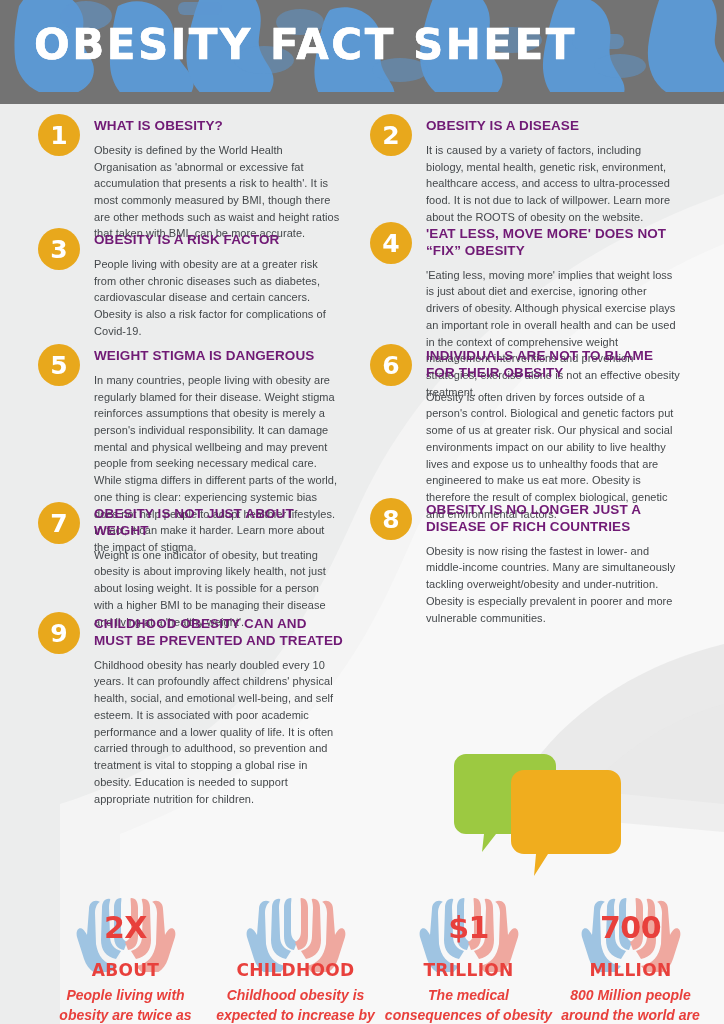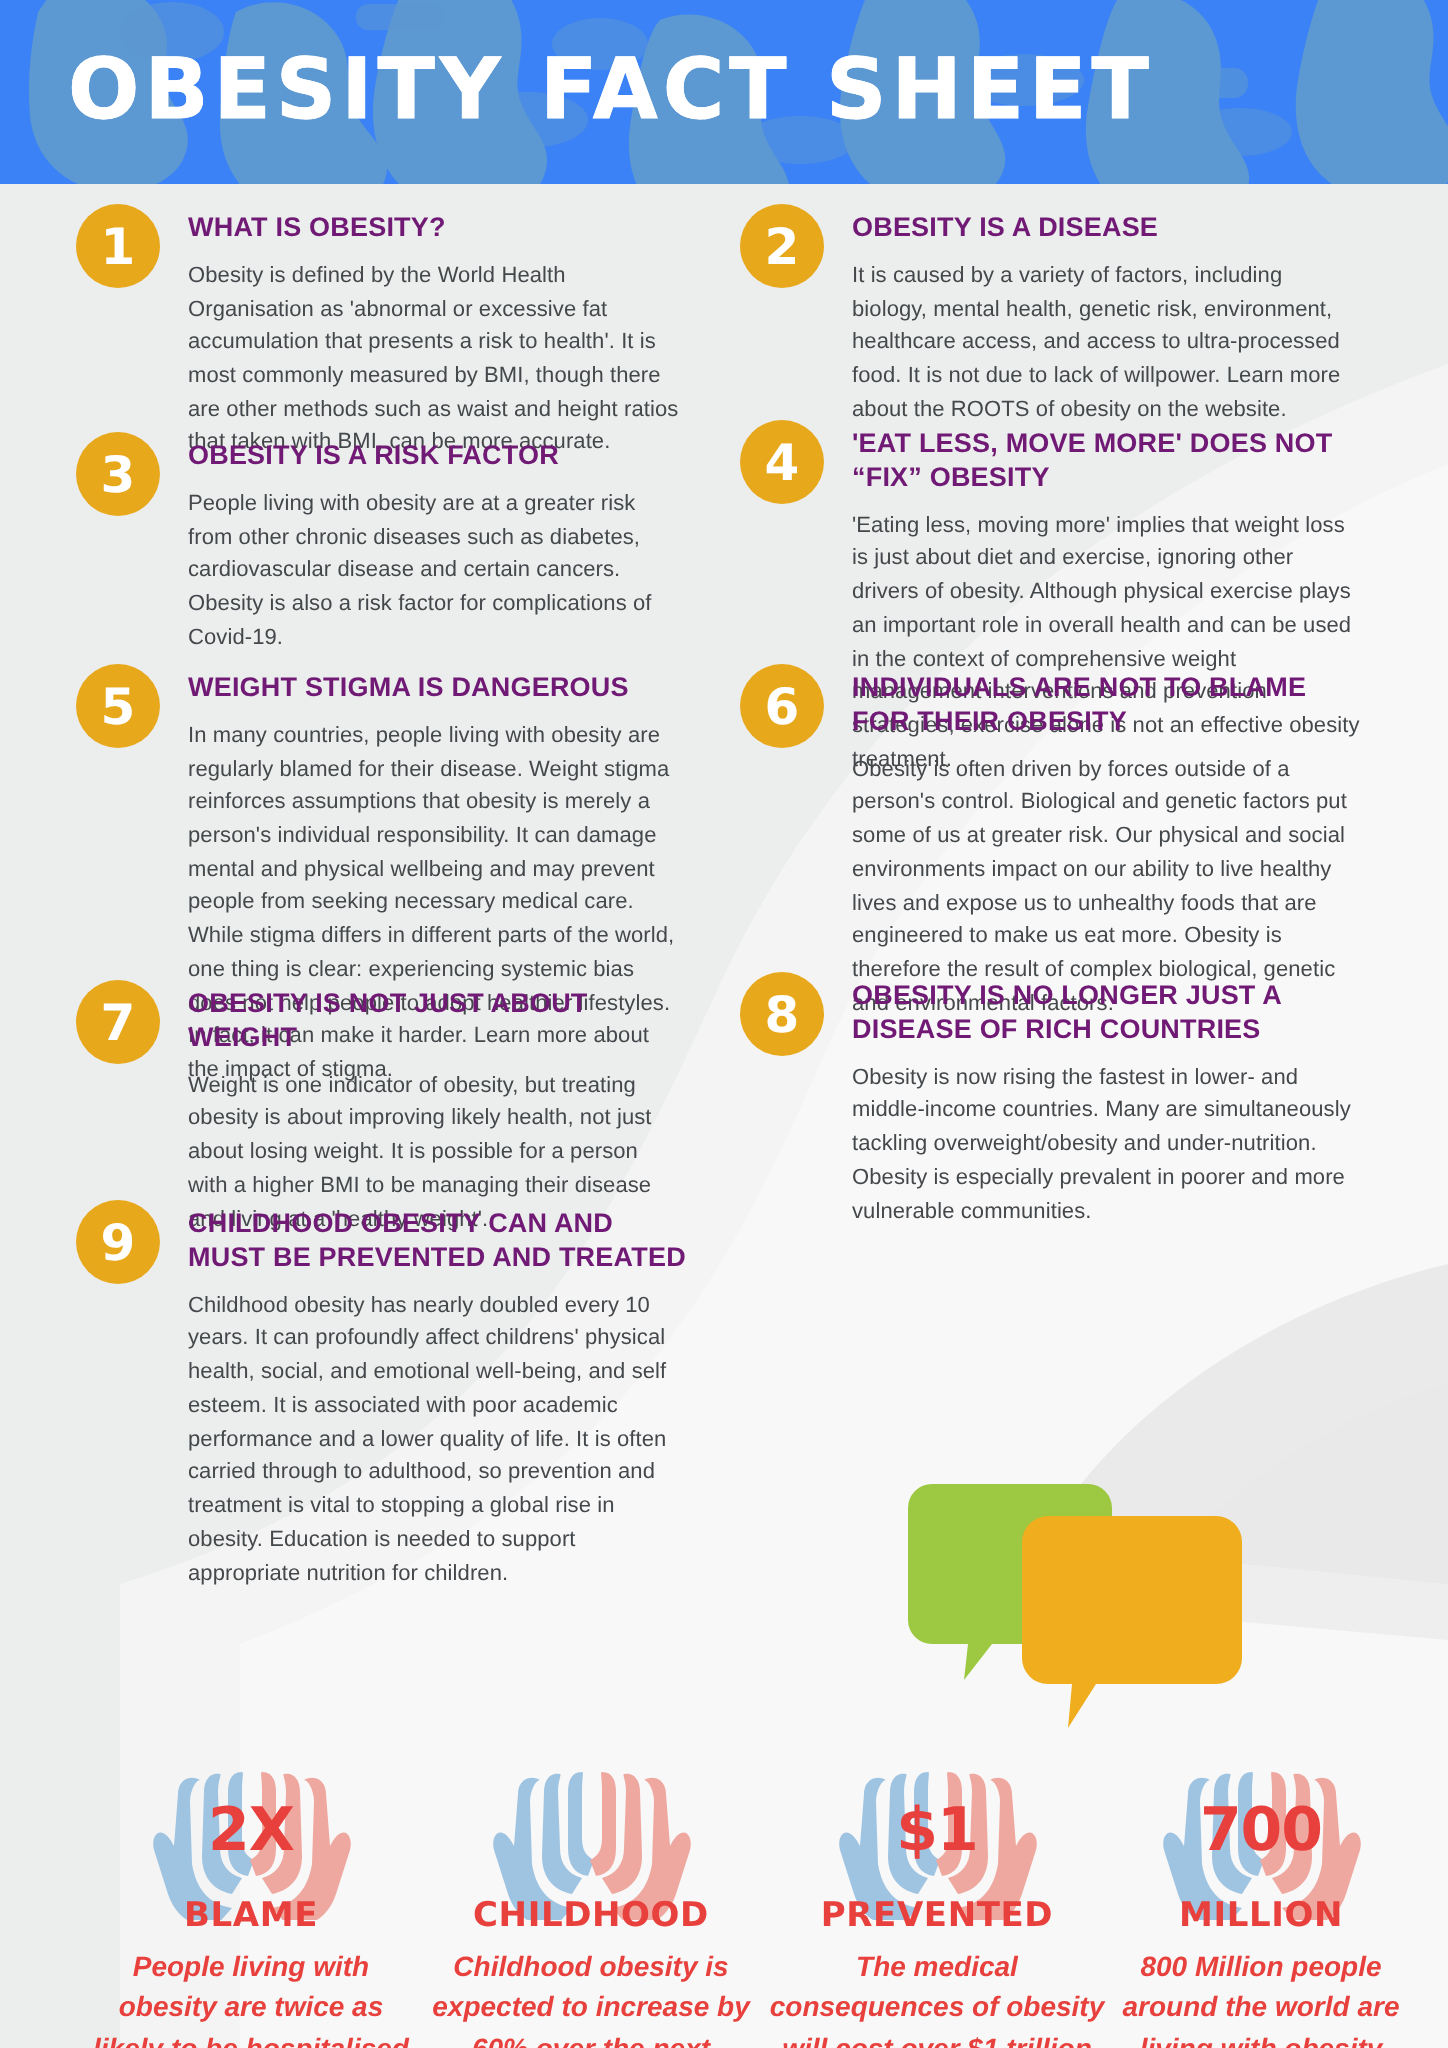--- a/index.html
+++ b/index.html
@@ -7,22 +7,22 @@
   body {
     font-family:"Liberation Sans", sans-serif;
     background:#eceded;
     position:relative;
     overflow:hidden;
   }
 
   
   .header {
     position:relative;
-    width:724px; height:92px;
-    background:#3b82f6;
+    width:724px; height:104px;
+    background:#737373;
     overflow:hidden;
   }
   .header-pattern { position:absolute; inset:0; opacity:1; }
   .header-title {
     position:absolute; left:34px; top:20px;
     font-size:42px; letter-spacing:2.5px;
     font-weight:bold; color:#ffffff;
     font-family:"DejaVu Sans", sans-serif;
     text-shadow:0 0 0 #fff;
     -webkit-text-stroke:0.4px #ffffff;
@@ -229,21 +229,21 @@
             <path d="M55 4 c-5 0 -7 4 -7 10 l0 28 c0 8 3 13 10 14 l3 -8 c-4 -2 -6 -5 -6 -11 l0 -24 c0 -6 1 -9 0 -9 z"></path>
           </g>
           <g fill="#efa89f">
             <path d="M86 8 c5 -3 11 0 11 7 l2 26 c6 -12 12 -6 10 2 l-7 22 c-4 12 -13 17 -24 16 l-8 -9 c12 -2 18 -10 20 -22 l1 -31 c0 -6 -3 -11 -5 -11 z"></path>
             <path d="M76 5 c5 -1 8 3 8 9 l1 32 c0 10 -5 17 -15 19 l-5 -8 c7 -2 11 -7 11 -15 l1 -28 c0 -6 -2 -9 -1 -9 z"></path>
             <path d="M65 4 c5 0 7 4 7 10 l0 28 c0 8 -3 13 -10 14 l-3 -8 c4 -2 6 -5 6 -11 l0 -24 c0 -6 -1 -9 0 -9 z"></path>
           </g>
         </svg>
         <div class="stat-number">2X</div>
       </div>
-      <div class="stat-label">BLAME</div>
+      <div class="stat-label">ABOUT</div>
       <div class="stat-desc">People living with obesity are twice as likely to be hospitalised if tested positive for Covid-19</div>
     </div>
 
     <div class="stat" style="left:205px; top:0;">
       <div class="stat-graphic">
         <svg viewBox="0 0 120 78" width="120" height="78">
           <g fill="#9fc4e2">
             <path d="M34 8 c-5 -3 -11 0 -11 7 l-2 26 c-6 -12 -12 -6 -10 2 l7 22 c4 12 13 17 24 16 l8 -9 c-12 -2 -18 -10 -20 -22 l-1 -31 c0 -6 3 -11 5 -11 z"></path>
             <path d="M44 5 c-5 -1 -8 3 -8 9 l-1 32 c0 10 5 17 15 19 l5 -8 c-7 -2 -11 -7 -11 -15 l-1 -28 c0 -6 2 -9 1 -9 z"></path>
             <path d="M55 4 c-5 0 -7 4 -7 10 l0 28 c0 8 3 13 10 14 l3 -8 c-4 -2 -6 -5 -6 -11 l0 -24 c0 -6 1 -9 0 -9 z"></path>
@@ -268,21 +268,21 @@
             <path d="M55 4 c-5 0 -7 4 -7 10 l0 28 c0 8 3 13 10 14 l3 -8 c-4 -2 -6 -5 -6 -11 l0 -24 c0 -6 1 -9 0 -9 z"></path>
           </g>
           <g fill="#efa89f">
             <path d="M86 8 c5 -3 11 0 11 7 l2 26 c6 -12 12 -6 10 2 l-7 22 c-4 12 -13 17 -24 16 l-8 -9 c12 -2 18 -10 20 -22 l1 -31 c0 -6 -3 -11 -5 -11 z"></path>
             <path d="M76 5 c5 -1 8 3 8 9 l1 32 c0 10 -5 17 -15 19 l-5 -8 c7 -2 11 -7 11 -15 l1 -28 c0 -6 -2 -9 -1 -9 z"></path>
             <path d="M65 4 c5 0 7 4 7 10 l0 28 c0 8 -3 13 -10 14 l-3 -8 c4 -2 6 -5 6 -11 l0 -24 c0 -6 -1 -9 0 -9 z"></path>
           </g>
         </svg>
         <div class="stat-number">$1</div>
       </div>
-      <div class="stat-label">PREVENTED</div>
+      <div class="stat-label">TRILLION</div>
       <div class="stat-desc">The medical consequences of obesity will cost over $1 trillion by 2025.</div>
     </div>
 
     <div class="stat" style="left:540px; top:0;">
       <div class="stat-graphic">
         <svg viewBox="0 0 120 78" width="120" height="78">
           <g fill="#9fc4e2">
             <path d="M34 8 c-5 -3 -11 0 -11 7 l-2 26 c-6 -12 -12 -6 -10 2 l7 22 c4 12 13 17 24 16 l8 -9 c-12 -2 -18 -10 -20 -22 l-1 -31 c0 -6 3 -11 5 -11 z"></path>
             <path d="M44 5 c-5 -1 -8 3 -8 9 l-1 32 c0 10 5 17 15 19 l5 -8 c-7 -2 -11 -7 -11 -15 l-1 -28 c0 -6 2 -9 1 -9 z"></path>
             <path d="M55 4 c-5 0 -7 4 -7 10 l0 28 c0 8 3 13 10 14 l3 -8 c-4 -2 -6 -5 -6 -11 l0 -24 c0 -6 1 -9 0 -9 z"></path>

